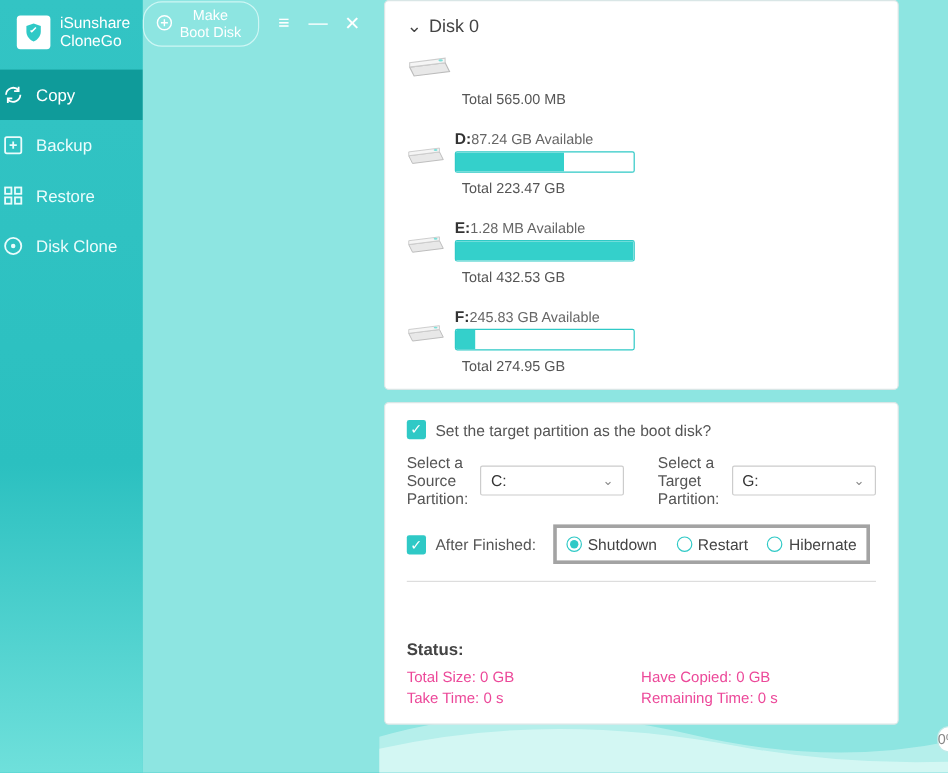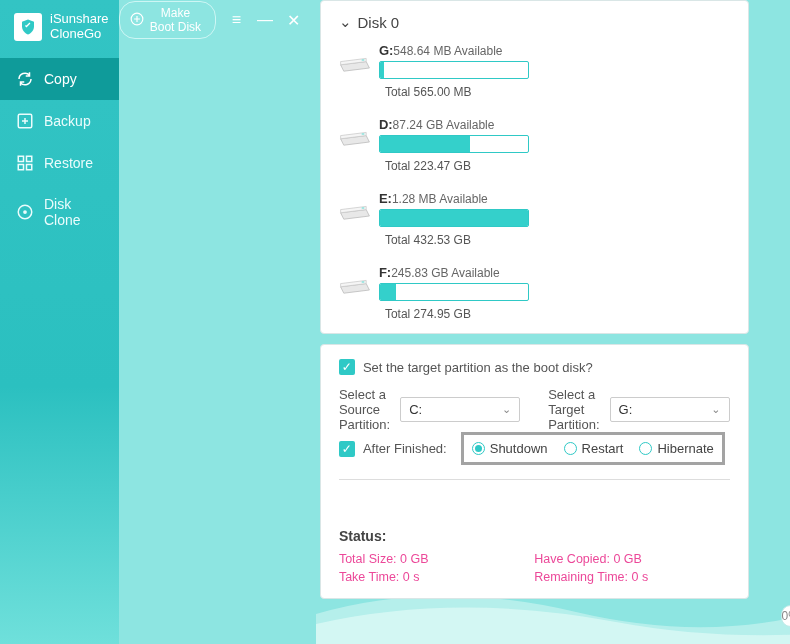--- a/index.html
+++ b/index.html
@@ -3,21 +3,21 @@
 <meta charset="utf-8">
 <style>
 * { box-sizing: border-box; margin: 0; padding: 0; font-family: "Segoe UI", Arial, sans-serif; }
 body { width: 790px; height: 644px; overflow: hidden; background: #3ac9c9; }
 .app { display: flex; width: 100%; height: 100%; }
 .sidebar { width: 140px; background: linear-gradient(180deg, #33c4c4 0%, #2bc0c0 60%, #6fe0db 100%); color: #fff; display: flex; flex-direction: column; }
 .logo { display: flex; align-items: center; gap: 8px; padding: 12px 10px 16px 14px; }
 .logo-icon { width: 28px; height: 28px; background: #fff; border-radius: 3px; display: flex; align-items: center; justify-content: center; }
 .logo-icon svg { width: 18px; height: 18px; }
 .logo-text { font-size: 13px; line-height: 1.15; color: #fff; }
-.nav-item { display: flex; align-items: center; gap: 10px; padding: 12px 16px; font-size: 14px; cursor: pointer; color: #eafcfc; }
+.nav-item { display: flex; align-items: center; gap: 10px; padding: 12px 2px; font-size: 14px; cursor: pointer; color: #eafcfc; }
 .nav-item.active { background: #0f9b9a; color: #fff; }
 .nav-icon { width: 18px; height: 18px; display: inline-flex; align-items: center; justify-content: center; }
 .main { flex: 1; display: flex; flex-direction: row; background: #8de5e1; position: relative; }
 .titlebar { height: 40px; display: flex; align-items: center; justify-content: flex-end; gap: 12px; padding-right: 14px; }
 .boot-btn { border: 1.5px solid #cdf6f4; color: #fff; background: transparent; border-radius: 16px; padding: 4px 14px 4px 10px; font-size: 12px; display: inline-flex; align-items: center; gap: 6px; cursor: pointer; }
 .win-btn { width: 24px; height: 24px; color: #fff; font-size: 16px; display: inline-flex; align-items: center; justify-content: center; cursor: pointer; }
 .content { flex: 1; padding: 0 14px 10px 4px; display: flex; flex-direction: column; gap: 10px; position: relative; }
 .wave { position: absolute; left: 0; right: 0; bottom: 0; height: 70px; pointer-events: none; }
 .panel { background: #fff; border: 1px solid #d9e6e6; border-radius: 4px; padding: 12px 18px; position: relative; z-index: 1; }
 .disk-header { display: flex; align-items: center; gap: 6px; font-size: 15px; color: #444; margin-bottom: 12px; cursor: pointer; }
@@ -28,21 +28,21 @@
 .disk-img svg { width: 100%; height: 100%; }
 .part-info { flex: 1; }
 .part-label { font-size: 12px; color: #666; margin-bottom: 3px; }
 .part-label b { color: #333; font-weight: 600; font-size: 13px; }
 .bar { width: 150px; height: 18px; border: 1.5px solid #2fc9c6; border-radius: 2px; background: #fff; overflow: hidden; }
 .bar-fill { height: 100%; background: #34d0cb; }
 .part-total { font-size: 12px; color: #555; margin-top: 6px; margin-left: 46px; }
 .settings-panel { padding: 14px 18px 12px 18px; }
 .check-row { display: flex; align-items: center; gap: 8px; font-size: 13px; color: #555; margin-bottom: 12px; }
 .cbox { width: 16px; height: 16px; background: #2fc9c6; display: inline-flex; align-items: center; justify-content: center; color: #fff; font-size: 12px; border-radius: 2px; }
-.sel-row { display: flex; align-items: center; gap: 10px; font-size: 13px; color: #555; margin-bottom: 0; }
+.sel-row { display: flex; align-items: center; gap: 10px; font-size: 13px; color: #555; margin-bottom: 14px; }
 .dd { border: 1px solid #ccc; border-radius: 2px; padding: 4px 8px; min-width: 120px; display: inline-flex; align-items: center; justify-content: space-between; font-size: 13px; color: #333; cursor: pointer; background: #fff; }
 .dd .chev { font-size: 11px; color: #888; }
 .after-row { display: flex; align-items: center; gap: 14px; font-size: 13px; color: #555; margin-bottom: 14px; }
 .radio { display: inline-flex; align-items: center; gap: 5px; font-size: 13px; color: #444; cursor: pointer; }
 .radio-dot { width: 13px; height: 13px; border: 1.5px solid #2fc9c6; border-radius: 50%; display: inline-flex; align-items: center; justify-content: center; }
 .radio-dot.on::after { content: ""; width: 7px; height: 7px; background: #2fc9c6; border-radius: 50%; }
 .highlight-box { border: 3px solid #a3a3a3; padding: 6px 8px; display: inline-flex; gap: 16px; }
 .hr { border: none; border-top: 1px solid #ddd; margin: 0 0 8px 0; }
 .status-head { font-size: 14px; font-weight: 600; color: #444; margin-bottom: 6px; margin-top: 48px; }
 .status-grid { display: flex; flex-wrap: wrap; font-size: 12.5px; color: #ec4899; }
@@ -132,26 +132,20 @@
         <div class="parts" id="parts">
             <div class="part">
               <div class="part-row">
                 <span class="disk-img"><svg viewBox="0 0 40 26">
                     <g>
                       <path d="M2 14 L34 10 L38 18 L6 22 Z" fill="#e8e8e8" stroke="#bbb"></path>
                       <path d="M2 14 L34 10 L34 6 L2 10 Z" fill="#f5f5f5" stroke="#ccc"></path>
                       <ellipse cx="30" cy="8" rx="2" ry="1" fill="#7de0da"></ellipse>
                     </g>
                   </svg></span>
-                <div class="part-info">
-                  <div class="part-label"><b>G:</b>548.64 MB Available</div>
-                  <div class="bar">
-                    <div class="bar-fill" style="width:3%"></div>
-                  </div>
-                </div>
               </div>
               <div class="part-total">Total 565.00 MB</div>
             </div>
             <div class="part">
               <div class="part-row">
                 <span class="disk-img"><svg viewBox="0 0 40 26">
                     <g>
                       <path d="M2 14 L34 10 L38 18 L6 22 Z" fill="#e8e8e8" stroke="#bbb"></path>
                       <path d="M2 14 L34 10 L34 6 L2 10 Z" fill="#f5f5f5" stroke="#ccc"></path>
                       <ellipse cx="30" cy="8" rx="2" ry="1" fill="#7de0da"></ellipse>

